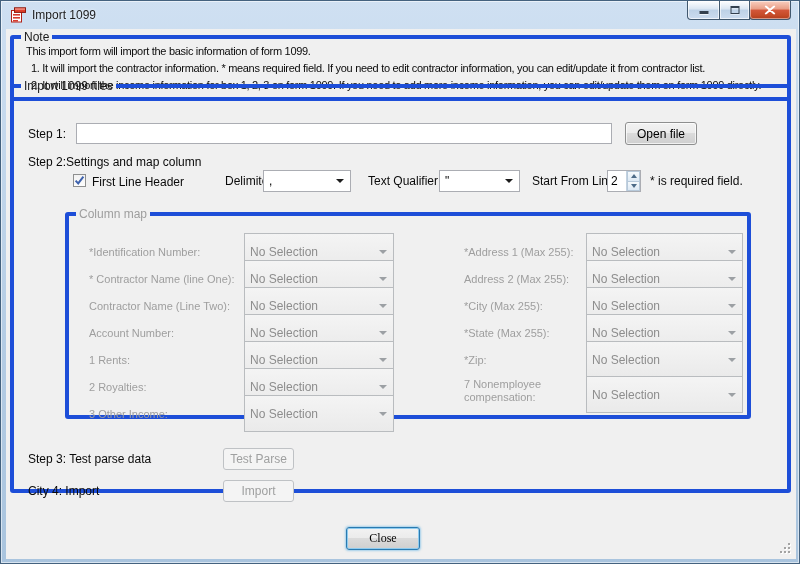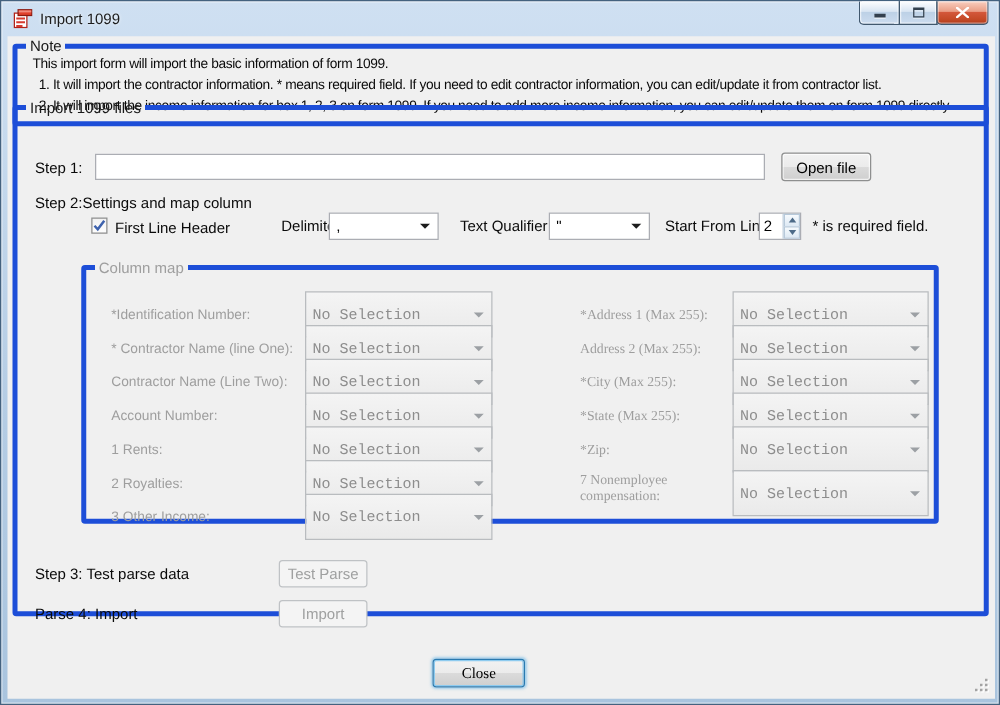--- a/index.html
+++ b/index.html
@@ -59,21 +59,21 @@
   .importbtn { left:209px; top:387px; width:71px; height:22px; }
   
   .checkbox { left:59px; top:81px; width:13px; height:13px; background:linear-gradient(#f2f2f2,#fdfdfd);
     border:1px solid #8e8f8f; display:flex; align-items:center; justify-content:center; }
   
   .combo { height:22px; display:flex; align-items:center; justify-content:space-between;
     padding:0 6px 0 5px; border:1px solid #abadb3; background:#fff; }
   .combo .combo-text { font-size:12px; color:#000; white-space:nowrap; overflow:hidden; }
   .arrow { width:0; height:0; border-left:4px solid transparent; border-right:4px solid transparent;
     border-top:4px solid #1c1c1c; flex:none; margin-left:4px; }
-  .combo.disabled { height:37px; border-color:#b9bcbf; background:linear-gradient(#f4f4f4,#eaeaea);font-family:Liberation Mono, monospace; }
+  .combo.disabled { height:37px; border-color:#b9bcbf; background:linear-gradient(#f4f4f4,#eaeaea); }
   .combo.disabled .combo-text { color:#8d8d8d; }
   .combo.disabled .arrow { border-top-color:#9ca0a4; }
   .delim { left:249px; top:77px; width:88px; }
   .qual  { left:425px; top:77px; width:81px; }
   
   .spinner { left:593px; top:77px; width:34px; height:22px; border:1px solid #abadb3; background:#fff; display:flex; }
   .spin-value { width:18px; border:none; outline:none; font:12px "Liberation Sans",sans-serif; padding:0 0 0 3px; background:transparent; }
   .spin-btns { width:14px; display:flex; flex-direction:column; border-left:1px solid #c3d2e0; }
   .spin-btn { flex:1; display:flex; align-items:center; justify-content:center;
     background:linear-gradient(#f6fafd,#dde9f4); border:1px solid #b7c9da; }
@@ -82,21 +82,21 @@
   .tri-down { width:0; height:0; border-left:3px solid transparent; border-right:3px solid transparent; border-top:4px solid #4d6b88; }
   
   .cmap { left:51px; top:114px; width:686px; height:212px; }
   .cm-col { position:absolute; top:20px; }
   .cm-left { left:20px; }
   .cm-right { left:395px; }
   .cm-row { display:flex; align-items:center; height:21px; margin-bottom:6px; }
   .cm-row.tall { margin-top:4px; height:auto; align-items:flex-start; }
   .cm-label { font-size:11px; color:#9e9e9e; white-space:nowrap; overflow:visible; flex:none; }
   .cm-left .cm-label { width:155px; }
-  .cm-right .cm-label { width:122px;font-family:Liberation Serif, serif; }
+  .cm-right .cm-label { width:122px; }
   .cm-row.tall .cm-label { white-space:normal; line-height:13px; padding-top:2px; }
   .cm-left .combo.disabled { width:150px; }
   .cm-right .combo.disabled { width:157px; }
   
   .close-dialog { left:340px; top:498px; width:74px; height:23px; }
   .grip { left:772px; top:512px; width:14px; height:14px; }
 </style>
 </head>
 <body>
 
@@ -276,21 +276,21 @@
               <span class="combo-text">No Selection</span>
                 <span class="arrow"></span>
             </div>
           </div>
         </div>
       </fieldset>
 
       <span class="abs steplabel" style="left:14px; top:359px;">Step 3: Test parse data</span>
       <button class="abs btn disabled testparse">Test Parse</button>
 
-      <span class="abs steplabel" style="left:14px; top:391px;">Parse 4: Import</span>
+      <span class="abs steplabel" style="left:14px; top:391px;">City 4: Import</span>
       <button class="abs btn disabled importbtn">Import</button>
     </fieldset>
 
     <button class="abs btn default-focus close-dialog">Close</button>
 
     <svg class="abs grip" viewBox="0 0 14 14">
       <g fill="#ffffff">
           <rect x="11" y="3" width="2" height="2"></rect>
           <rect x="11" y="7" width="2" height="2"></rect>
           <rect x="7" y="7" width="2" height="2"></rect>

